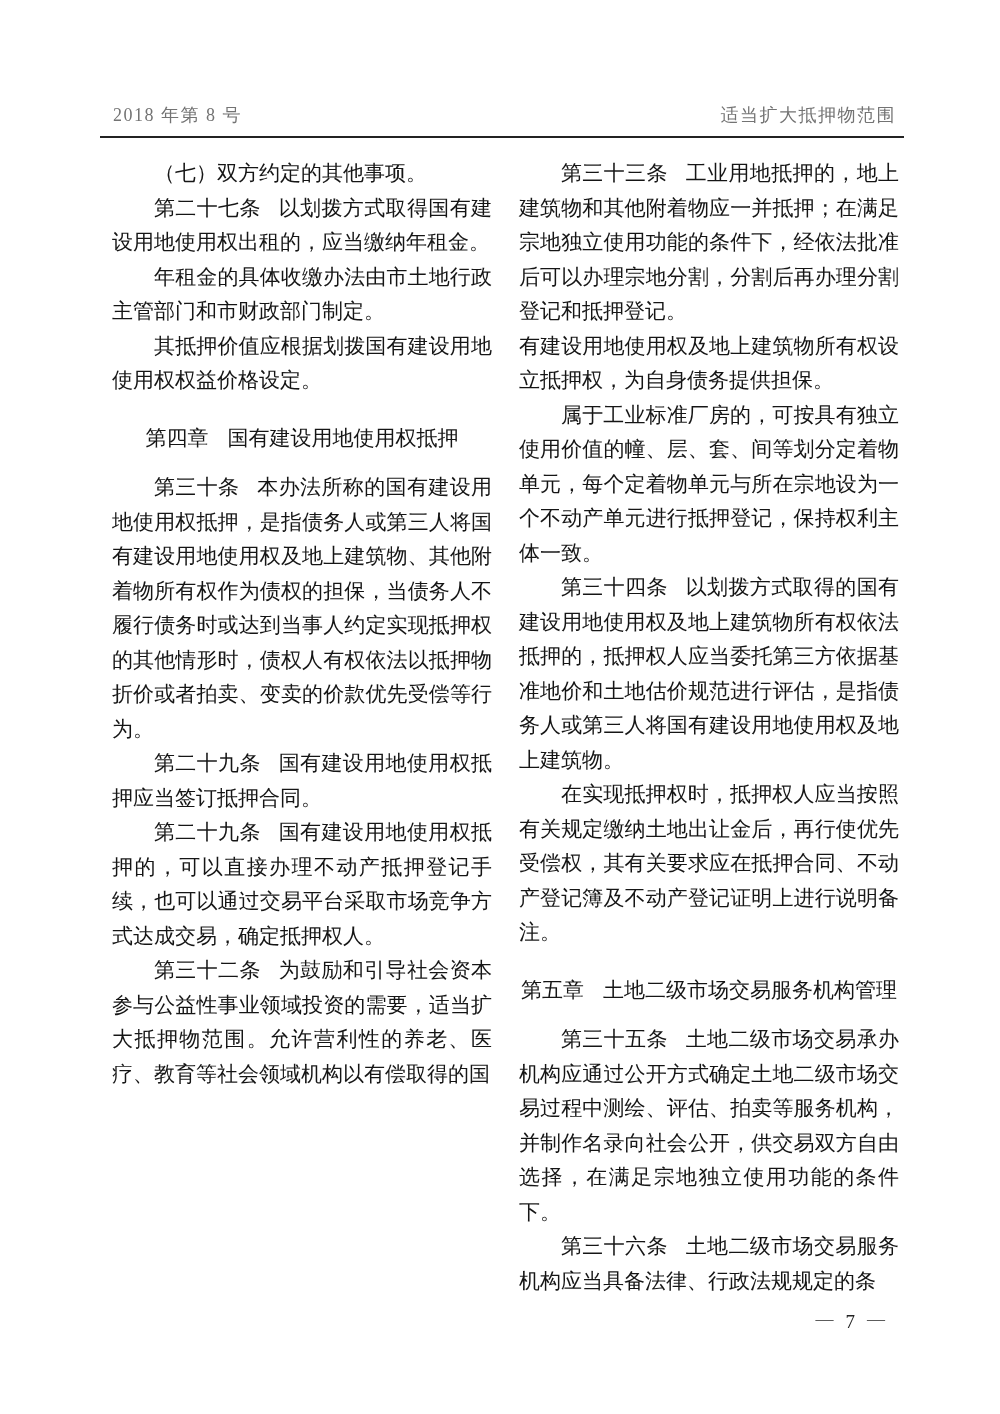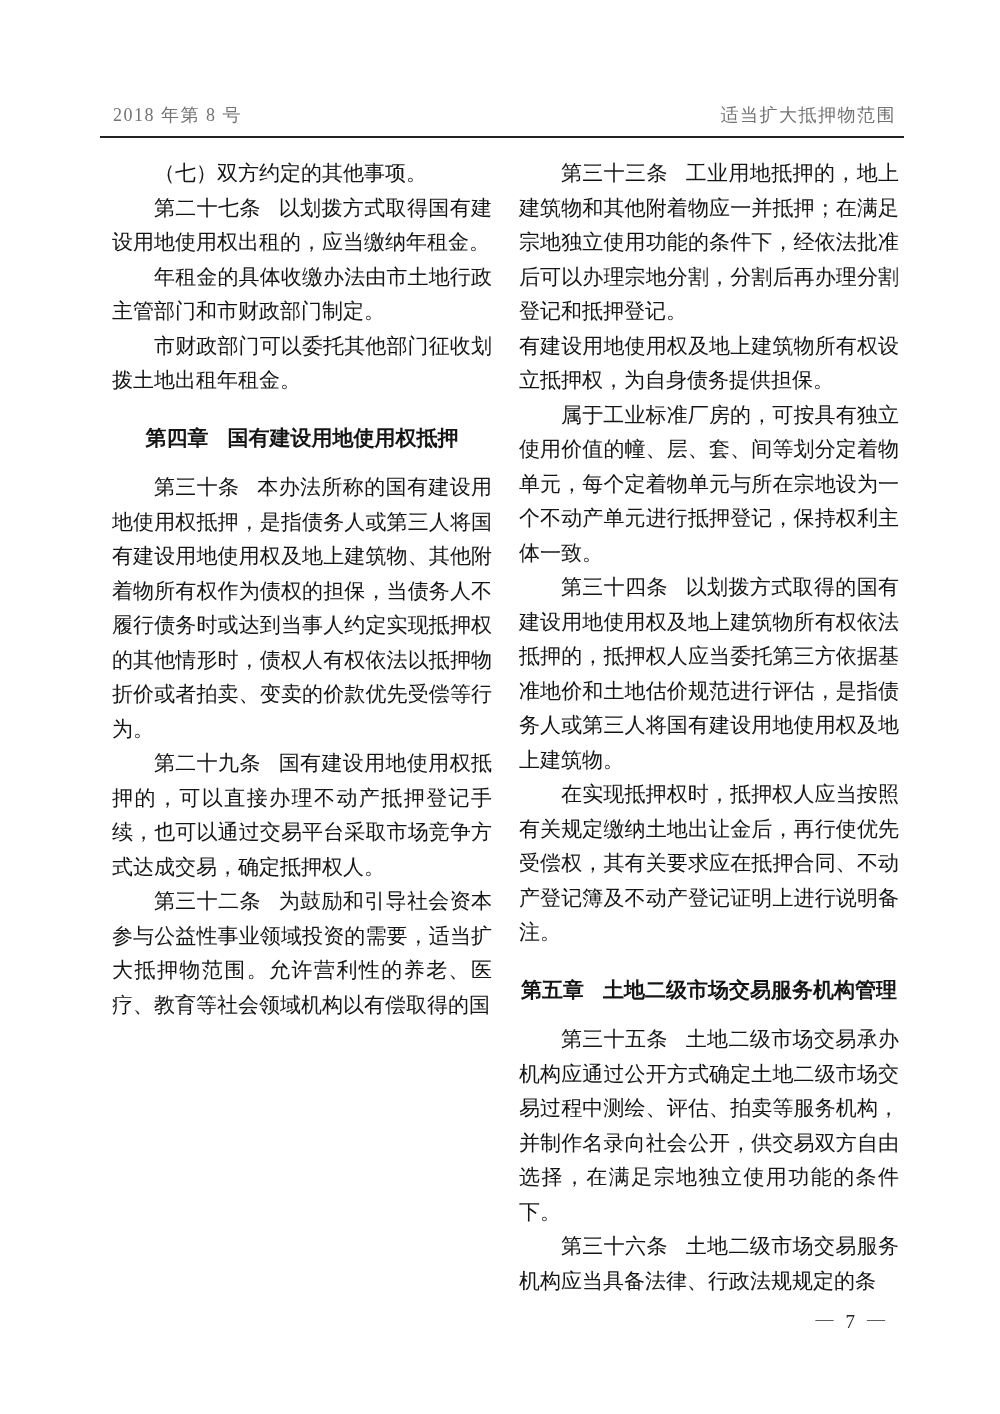--- a/index.html
+++ b/index.html
@@ -49,21 +49,21 @@
     color: #151515;
   }
   p.para { text-indent: 2em; }
   p.cont { text-indent: 0; }
   .lead {
     font-weight: normal;
     font-family: "Liberation Sans", "DejaVu Sans", sans-serif;
     margin-right: 0.85em;
   }
   .chapter {
-    font-weight: bold;
+    font-weight: normal;
     font-family: "Liberation Sans", "DejaVu Sans", sans-serif;
     text-align: center;
     text-indent: 0;
     margin: 23px 0 15px 0;
     white-space: nowrap;
   }
   .chapter .ch-num { margin-right: 0.9em; }
   .pageno {
     margin-top: 7px;
     text-align: right;
@@ -84,23 +84,24 @@
     <span>适当扩大抵押物范围</span>
   </div>
   <div class="header-rule"></div>
 
   <div class="columns">
 
     <div class="col">
       <p class="para"><span>（七）双方约定的其他事项。</span></p>
       <p class="para"><span class="lead">第二十七条</span><span>以划拨方式取得国有建设用地使用权出租的，应当缴纳年租金。</span></p>
       <p class="para"><span>年租金的具体收缴办法由市土地行政主管部门和市财政部门制定。</span></p>
-      <p class="para"><span>市财政部门可以委托其他部门征收划拨土地出租年租金。</span></p>
+      <p class="para"><span>其抵押价值应根据划拨国有建设用地使用权权益价格设定。</span></p>
       <p class="chapter"><span class="ch-num">第四章</span><span>国有建设用地使用权抵押</span></p>
       <p class="para"><span class="lead">第三十条</span><span>本办法所称的国有建设用地使用权抵押，是指债务人或第三人将国有建设用地使用权及地上建筑物、其他附着物所有权作为债权的担保，当债务人不履行债务时或达到当事人约定实现抵押权的其他情形时，债权人有权依法以抵押物折价或者拍卖、变卖的价款优先受偿等行为。</span></p>
+      <p class="para"><span class="lead">第二十九条</span><span>国有建设用地使用权抵押应当签订抵押合同。</span></p>
       <p class="para"><span class="lead">第二十九条</span><span>国有建设用地使用权抵押的，可以直接办理不动产抵押登记手续，也可以通过交易平台采取市场竞争方式达成交易，确定抵押权人。</span></p>
       <p class="para"><span class="lead">第三十二条</span><span>为鼓励和引导社会资本参与公益性事业领域投资的需要，适当扩大抵押物范围。允许营利性的养老、医疗、教育等社会领域机构以有偿取得的国</span></p>
     </div>
 
     <div class="col">
       <p class="para"><span class="lead">第三十三条</span><span>工业用地抵押的，地上建筑物和其他附着物应一并抵押；在满足宗地独立使用功能的条件下，经依法批准后可以办理宗地分割，分割后再办理分割登记和抵押登记。</span></p>
       <p class="para cont"><span>有建设用地使用权及地上建筑物所有权设立抵押权，为自身债务提供担保。</span></p>
       <p class="para"><span>属于工业标准厂房的，可按具有独立使用价值的幢、层、套、间等划分定着物单元，每个定着物单元与所在宗地设为一个不动产单元进行抵押登记，保持权利主体一致。</span></p>
       <p class="para"><span class="lead">第三十四条</span><span>以划拨方式取得的国有建设用地使用权及地上建筑物所有权依法抵押的，抵押权人应当委托第三方依据基准地价和土地估价规范进行评估，是指债务人或第三人将国有建设用地使用权及地上建筑物。</span></p>
       <p class="para"><span>在实现抵押权时，抵押权人应当按照有关规定缴纳土地出让金后，再行使优先受偿权，其有关要求应在抵押合同、不动产登记簿及不动产登记证明上进行说明备注。</span></p>

